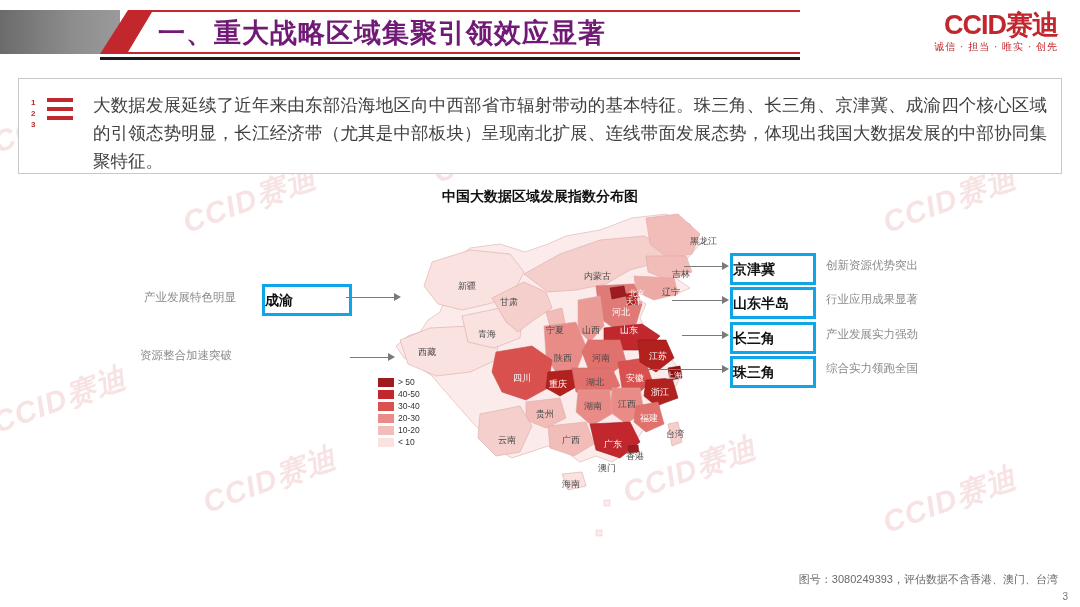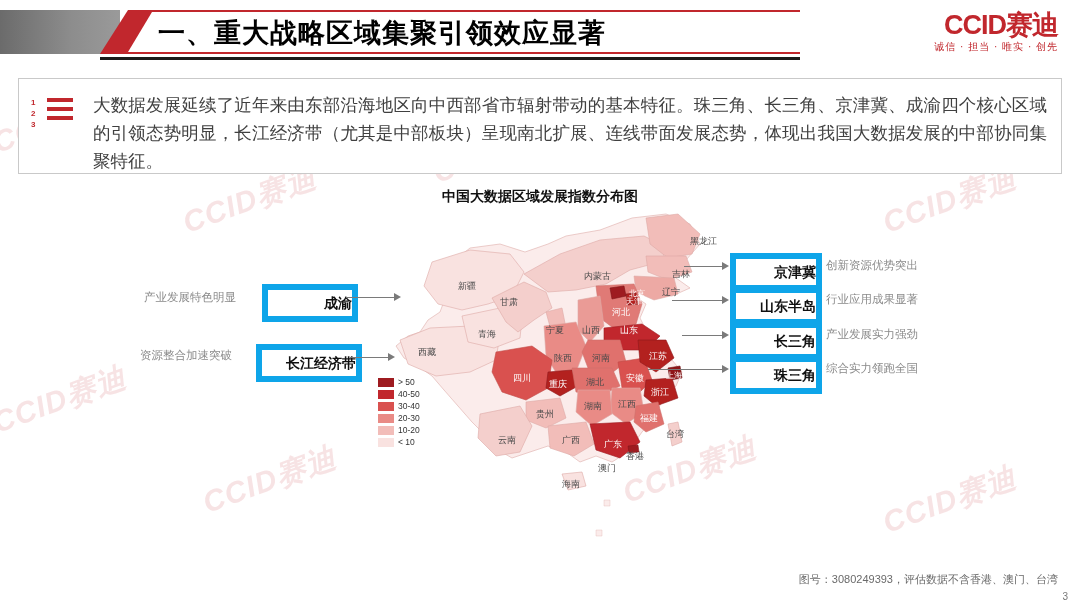--- a/index.html
+++ b/index.html
@@ -23,21 +23,21 @@
     background:#c1272d;
     clip-path:polygon(28px 0, 700px 0, 700px 44px, 0 44px);
   }
   .header-white{
     position:absolute;left:128px;top:12px;width:672px;height:40px;
     background:#ffffff;
     clip-path:polygon(24px 0, 672px 0, 672px 40px, 0 40px);
   }
   .header-title{
     position:absolute;left:158px;top:14px;
-    font-size:27px;font-weight:bold;color:#000000;letter-spacing:1px;
+    font-size:27px;font-weight:bold;color:#701a75;letter-spacing:1px;
     line-height:38px;white-space:nowrap;
   }
   .header-underline{
     position:absolute;left:100px;top:57px;width:700px;height:3px;
     background:#1b1b1b;
   }
   
   .logo{
     position:absolute;right:22px;top:10px;width:180px;height:48px;text-align:right;
   }
@@ -74,23 +74,23 @@
     font-size:14px;font-weight:bold;color:#111;
   }
   .map-area{position:absolute;left:0;top:200px;width:1080px;height:380px;}
   
   .prov{
     position:absolute;font-size:9px;color:#4a4a4a;white-space:nowrap;
   }
   .prov.hl{color:#fff;}
   
   .callout{
-    position:absolute;border:6px solid #0ea5e9;background:#fff;
+    position:absolute;border:3px solid #0ea5e9;background:#fff;
     font-size:14px;font-weight:bold;color:#111;
-    text-align:right;line-height:26px;height:26px;
+    text-align:left;line-height:26px;height:26px;
   }
   .side-note{
     position:absolute;font-size:11.5px;color:#8a8a8a;white-space:nowrap;
   }
   .arrow-line{position:absolute;background:#7a7a7a;height:1px;}
   .arrow-head{
     position:absolute;width:0;height:0;
     border-top:4px solid transparent;border-bottom:4px solid transparent;
   }
   .arrow-head.right{border-left:7px solid #7a7a7a;}
@@ -292,21 +292,20 @@
         <span class="legend-lb">&lt; 10</span>
       </div>
   </div>
 
   <div class="side-note" style="left:144px;top:90px;">产业发展特色明显</div>
   <div class="callout" style="left:262px;top:84px;width:84px;">成渝</div>
   <div class="arrow-line" style="left:346px;top:97px;width:50px;"></div>
   <div class="arrow-head right" style="left:394px;top:93px;"></div>
 
   <div class="side-note" style="left:140px;top:148px;">资源整合加速突破</div>
-  <div class="callout" style="left:256px;top:144px;width:94px;">长江经济带</div>
   <div class="arrow-line" style="left:350px;top:157px;width:40px;"></div>
   <div class="arrow-head right" style="left:388px;top:153px;"></div>
 
   <div class="arrow-head right" style="left:722px;top:62px;"></div>
   <div class="arrow-line" style="left:684px;top:66px;width:40px;"></div>
   <div class="callout" style="left:730px;top:53px;width:80px;">京津冀</div>
   <div class="side-note" style="left:826px;top:58px;">创新资源优势突出</div>
 
   <div class="arrow-head right" style="left:722px;top:96px;"></div>
   <div class="arrow-line" style="left:672px;top:100px;width:52px;"></div>

